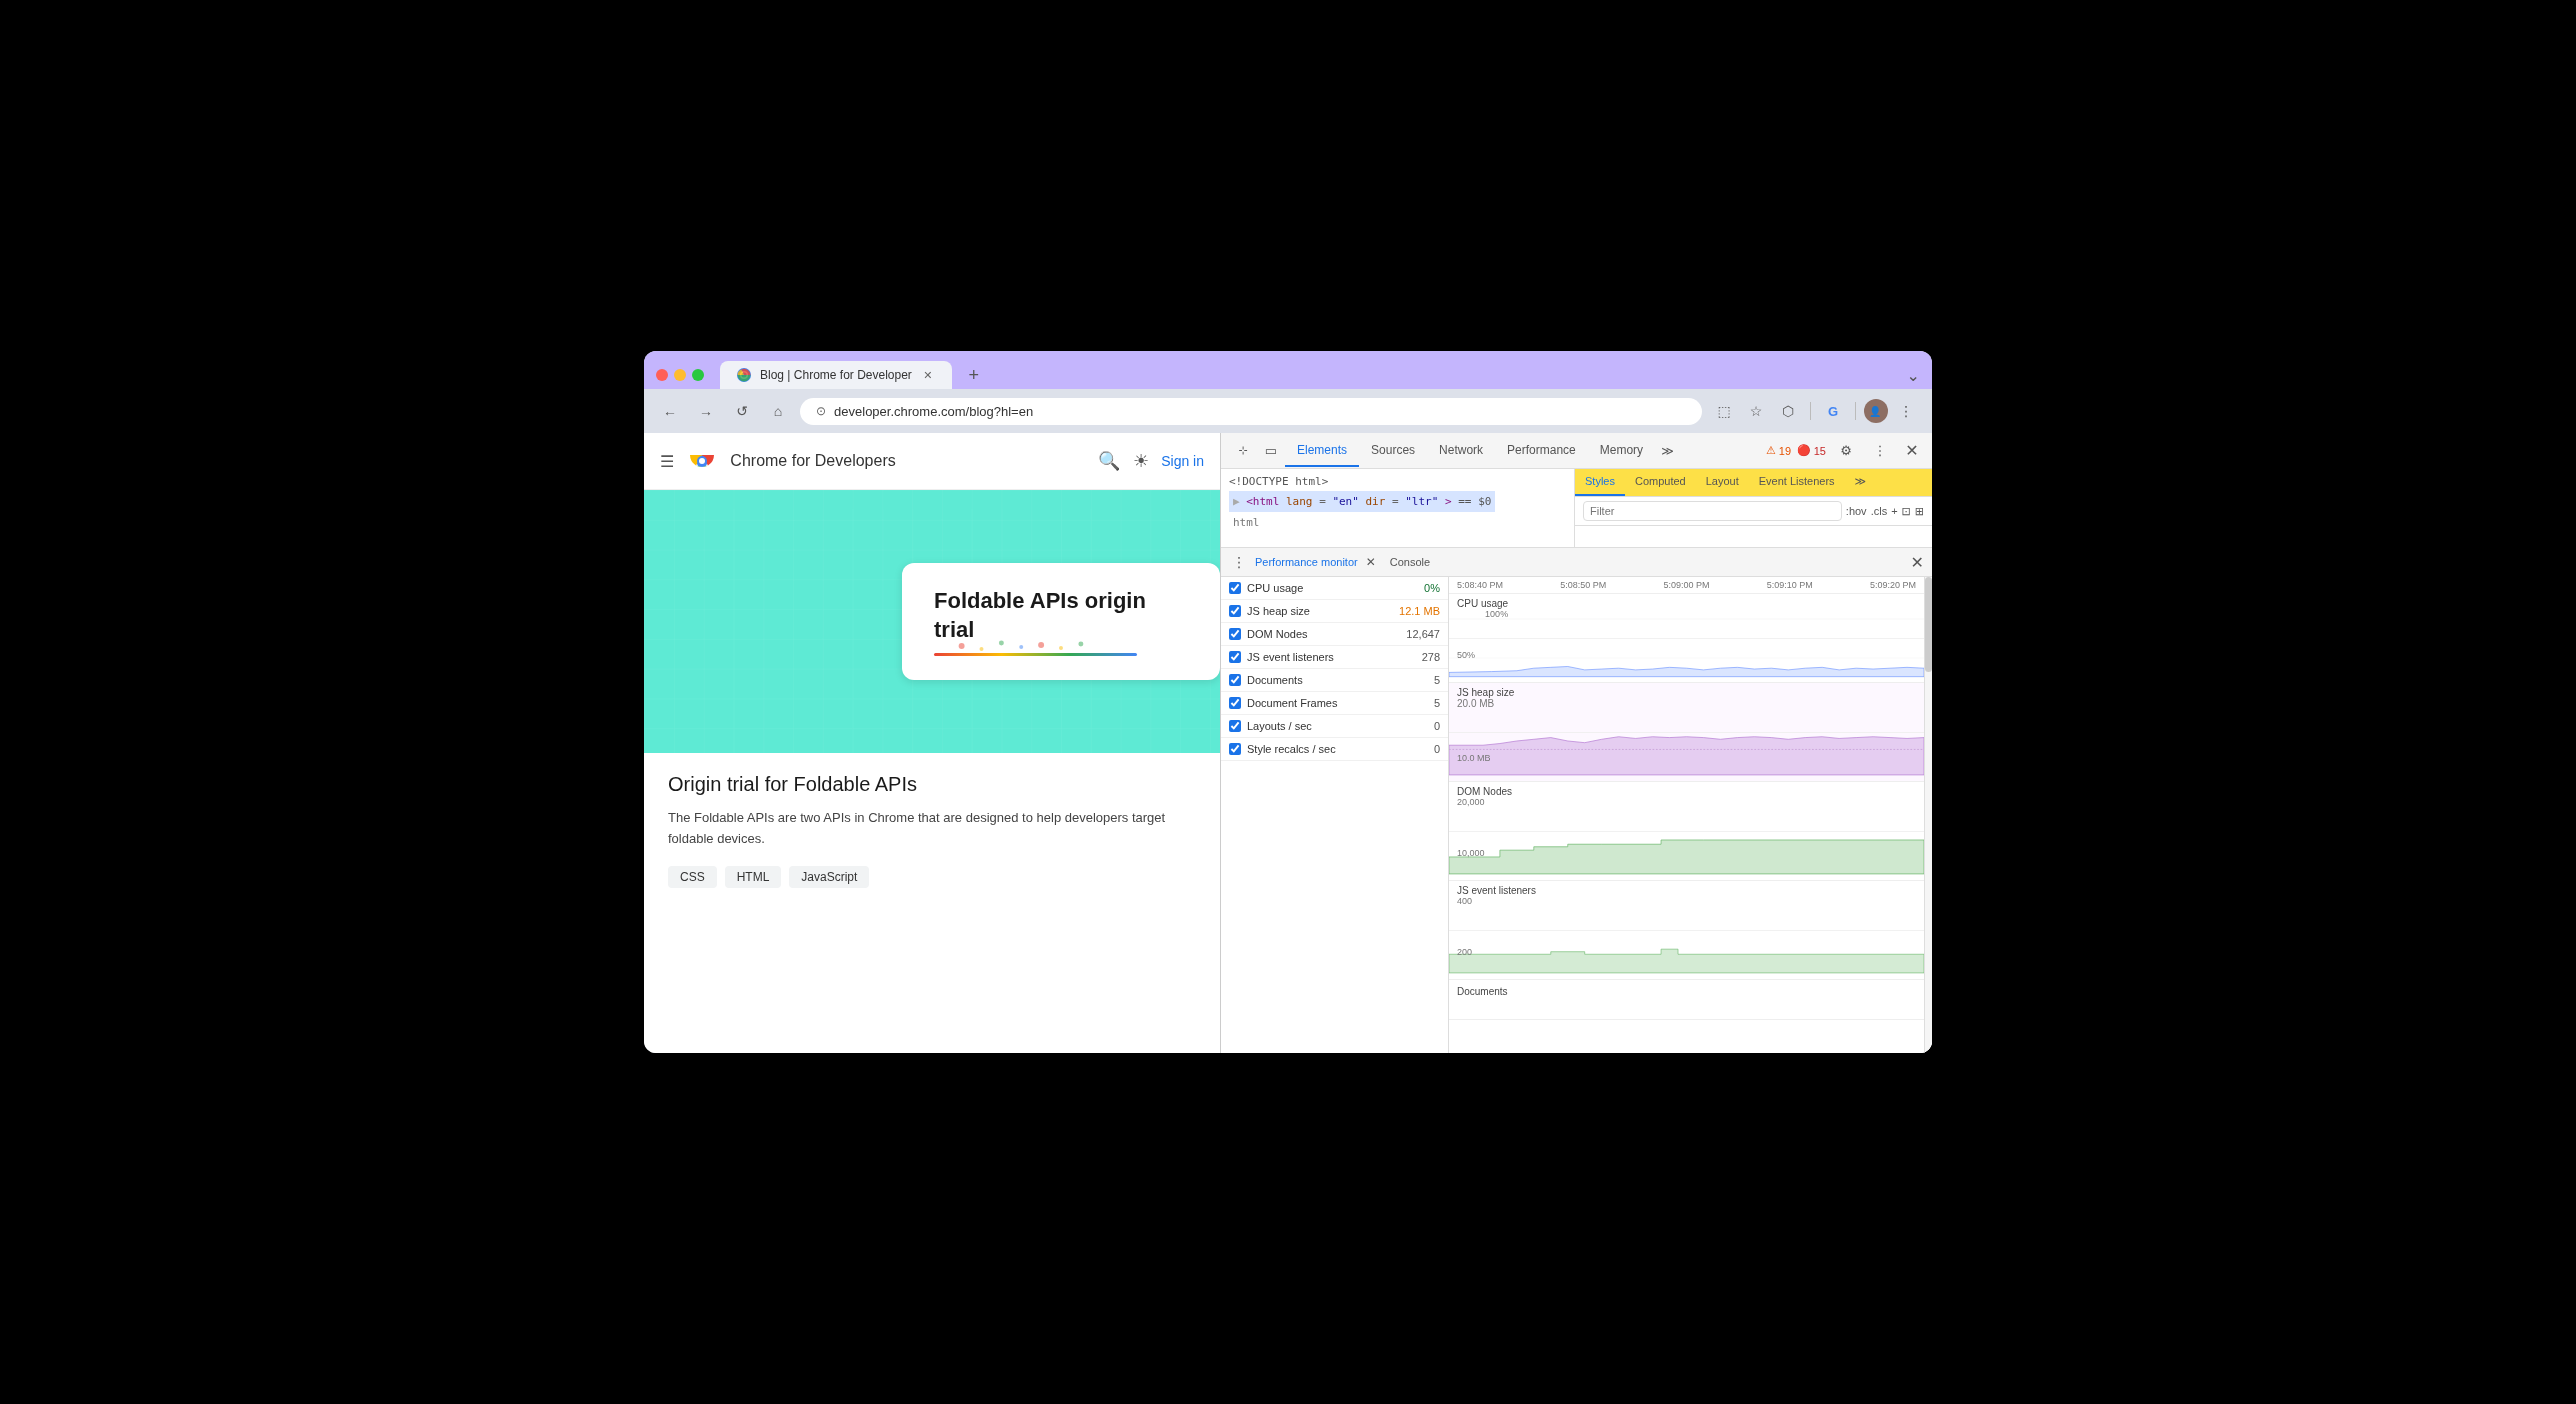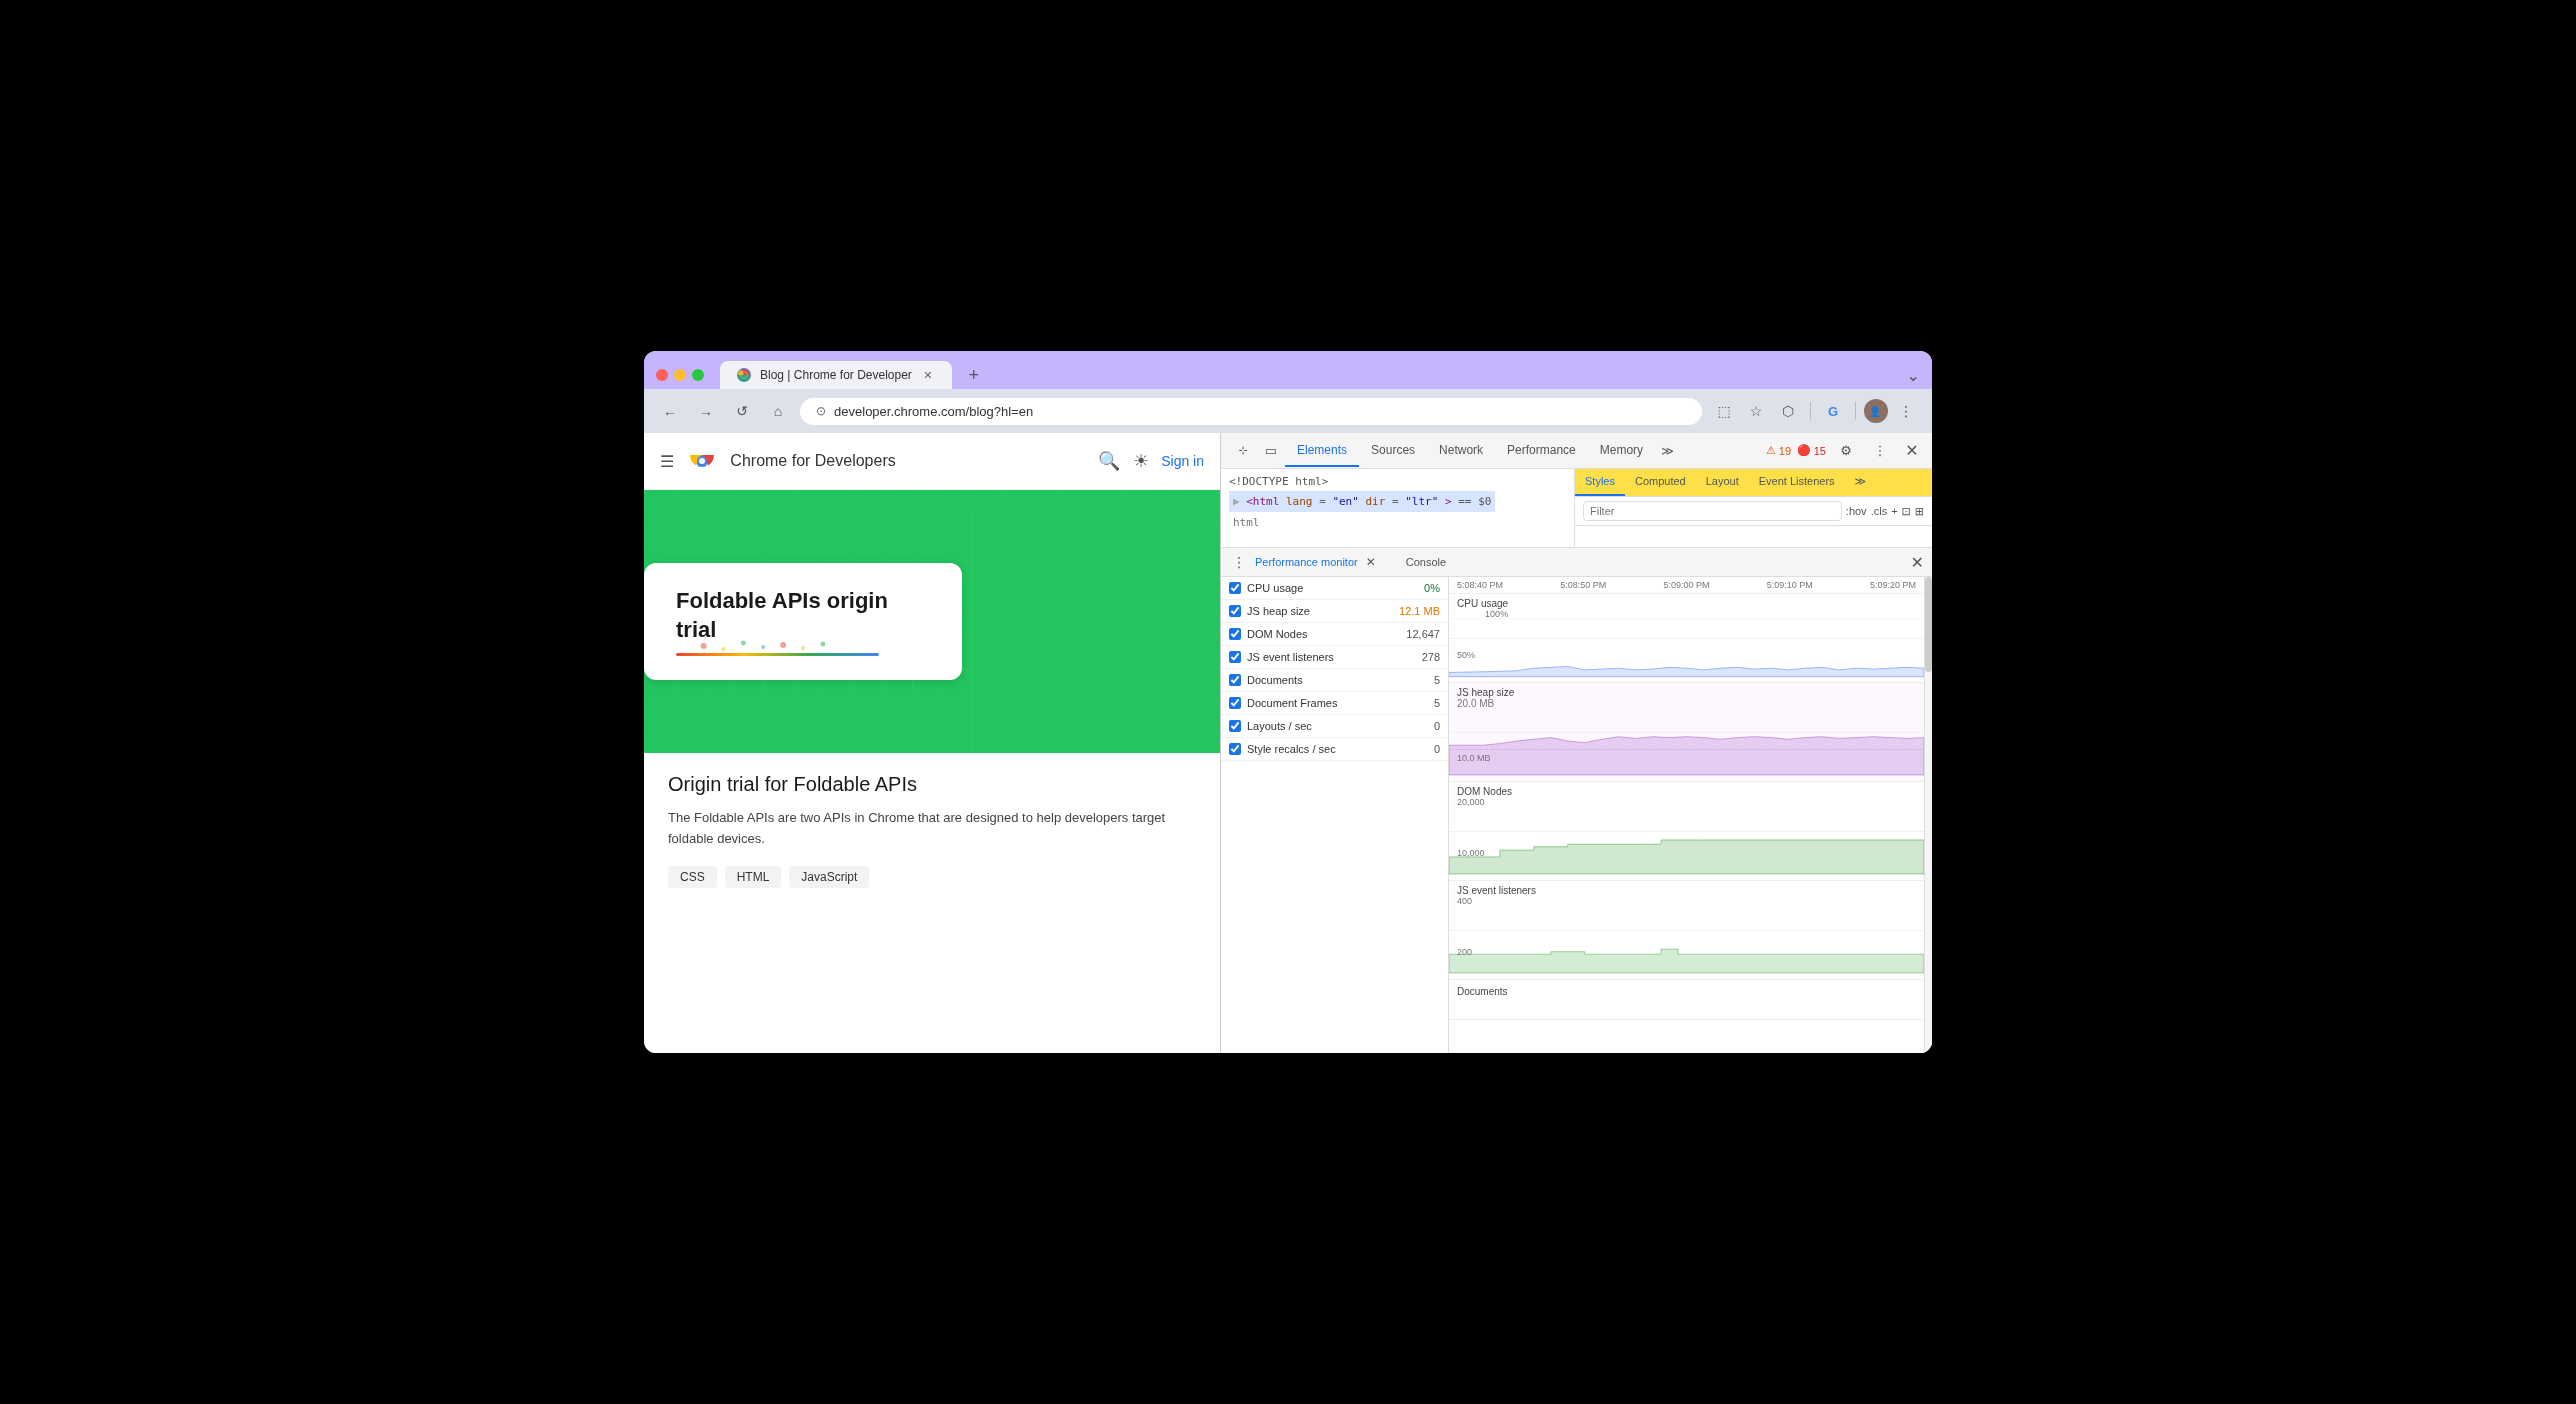--- a/index.html
+++ b/index.html
@@ -221,24 +221,24 @@
     }
 
     .blog-post {
       padding: 0;
       overflow-y: auto;
     }
 
     .post-image {
       width: 100%;
       height: 263px;
-      background: #22c55e;
-      display: flex;
-      align-items: center;
-      justify-content: flex-start;
+      background: #5eead4;
+      display: flex;
+      align-items: center;
+      justify-content: flex-end;
       position: relative;
     }
 
     .post-card {
       background: #fff;
       border-radius: 12px;
       padding: 24px 32px;
       box-shadow: 0 2px 8px rgba(0,0,0,0.12);
       max-width: 318px;
       position: relative;
@@ -494,21 +494,21 @@
       font-size: 12px;
       color: #555;
       cursor: pointer;
       margin-left: 2px;
     }
 
     .console-tab {
       font-size: 11px;
       color: #555;
       cursor: pointer;
-      margin-left: 24px;
+      margin-left: 8px;
     }
 
     .perf-close-btn {
       margin-left: auto;
       font-size: 16px;
       color: #555;
       cursor: pointer;
     }
 
     

